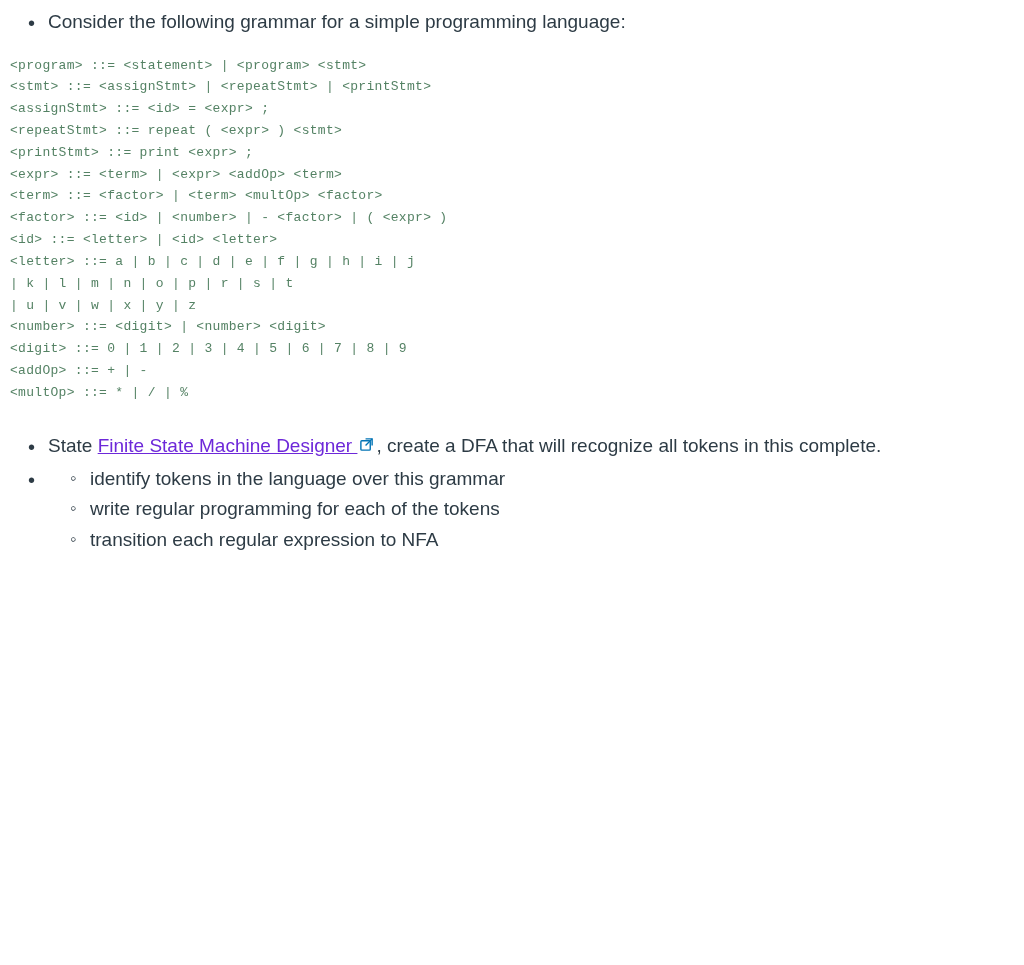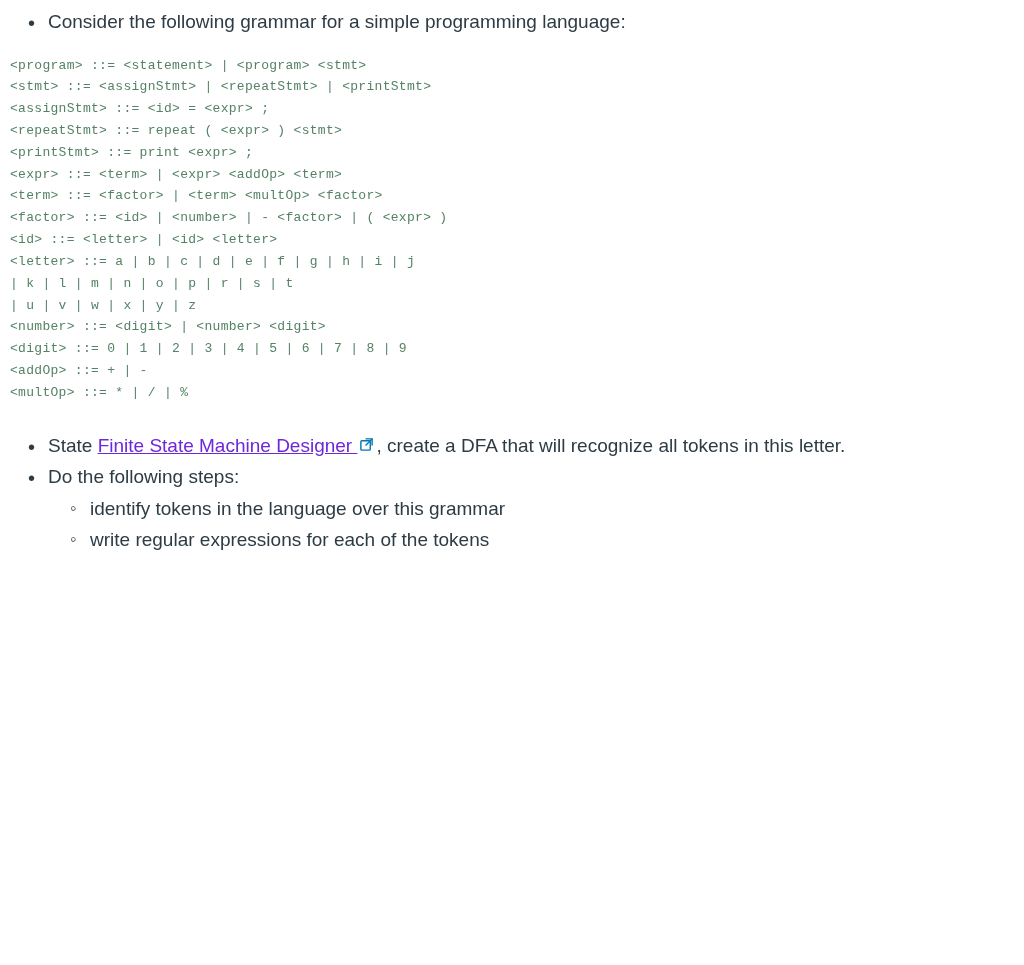--- a/index.html
+++ b/index.html
@@ -98,22 +98,22 @@
 <span>&lt;digit&gt; ::= 0 | 1 | 2 | 3 | 4 | 5 | 6 | 7 | 8 | 9</span>
 <span>&lt;addOp&gt; ::= + | -</span>
 <span>&lt;multOp&gt; ::= * | / | %</span></div>
 
 <ul class="bullet-list">
   <li>
     <span>State </span><a class="link"><span>Finite State Machine Designer </span><span class="external-icon"><svg width="15" height="15" viewBox="0 0 16 16" fill="none" stroke="#0374b5" stroke-width="1.5">
             <rect x="2" y="4" width="10" height="10" rx="1"></rect>
             <path d="M7 2 H14 V9"></path>
             <path d="M14 2 L7 9"></path>
-          </svg></span></a><span>, create a DFA that will recognize all tokens in this letter.</span>
+          </svg></span></a><span>, create a DFA that will recognize all tokens in this complete.</span>
   </li>
   <li>
-    <span>Do the following steps:</span>
     <ul class="sub-list">
       <li><span>identify tokens in the language over this grammar</span></li>
-      <li><span>write regular expressions for each of the tokens</span></li>
+      <li><span>write regular programming for each of the tokens</span></li>
+      <li><span>transition each regular expression to NFA</span></li>
     </ul>
   </li>
 </ul>
 
 </body></html>

